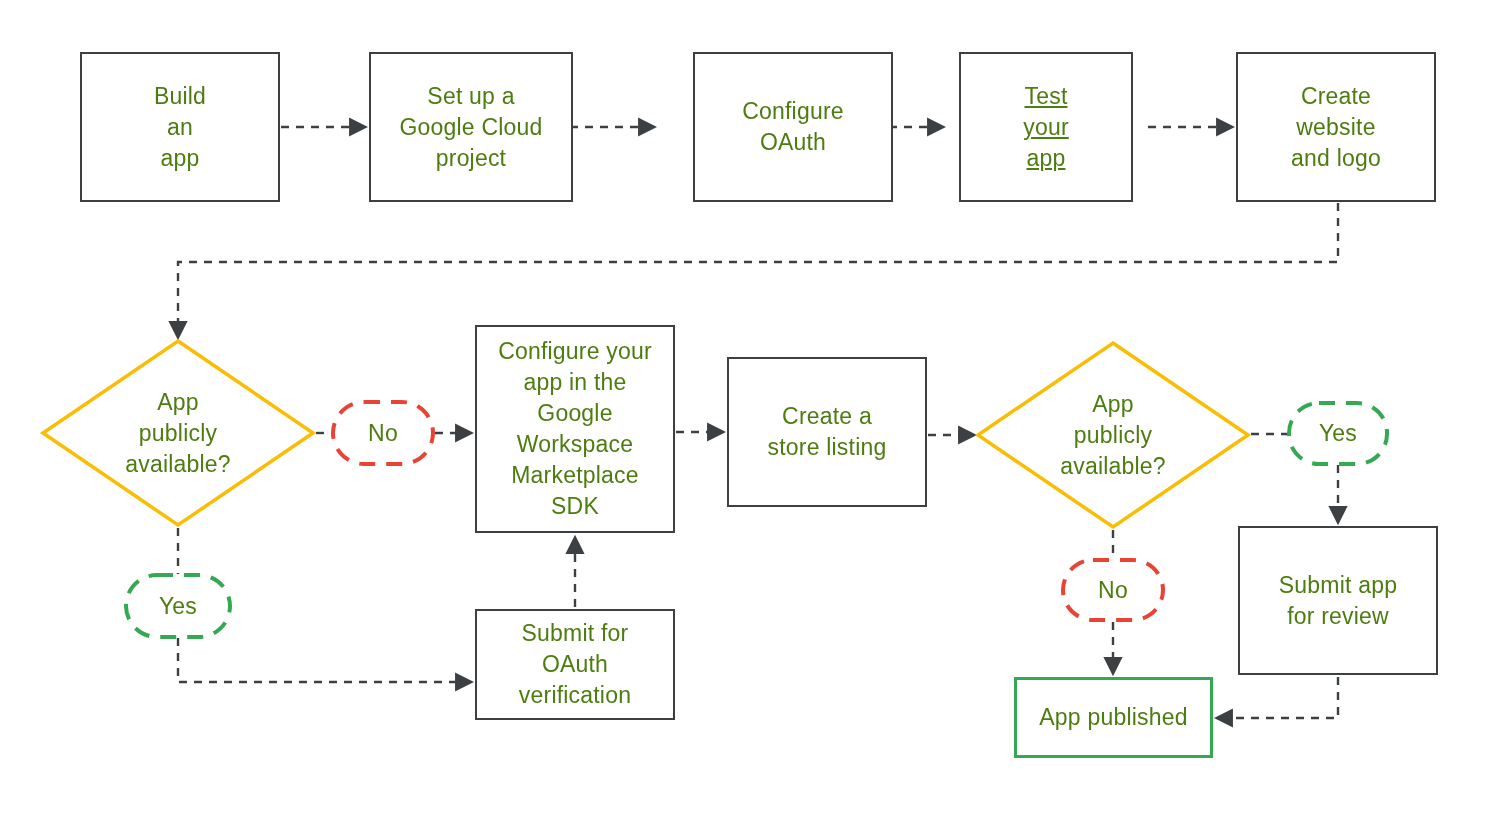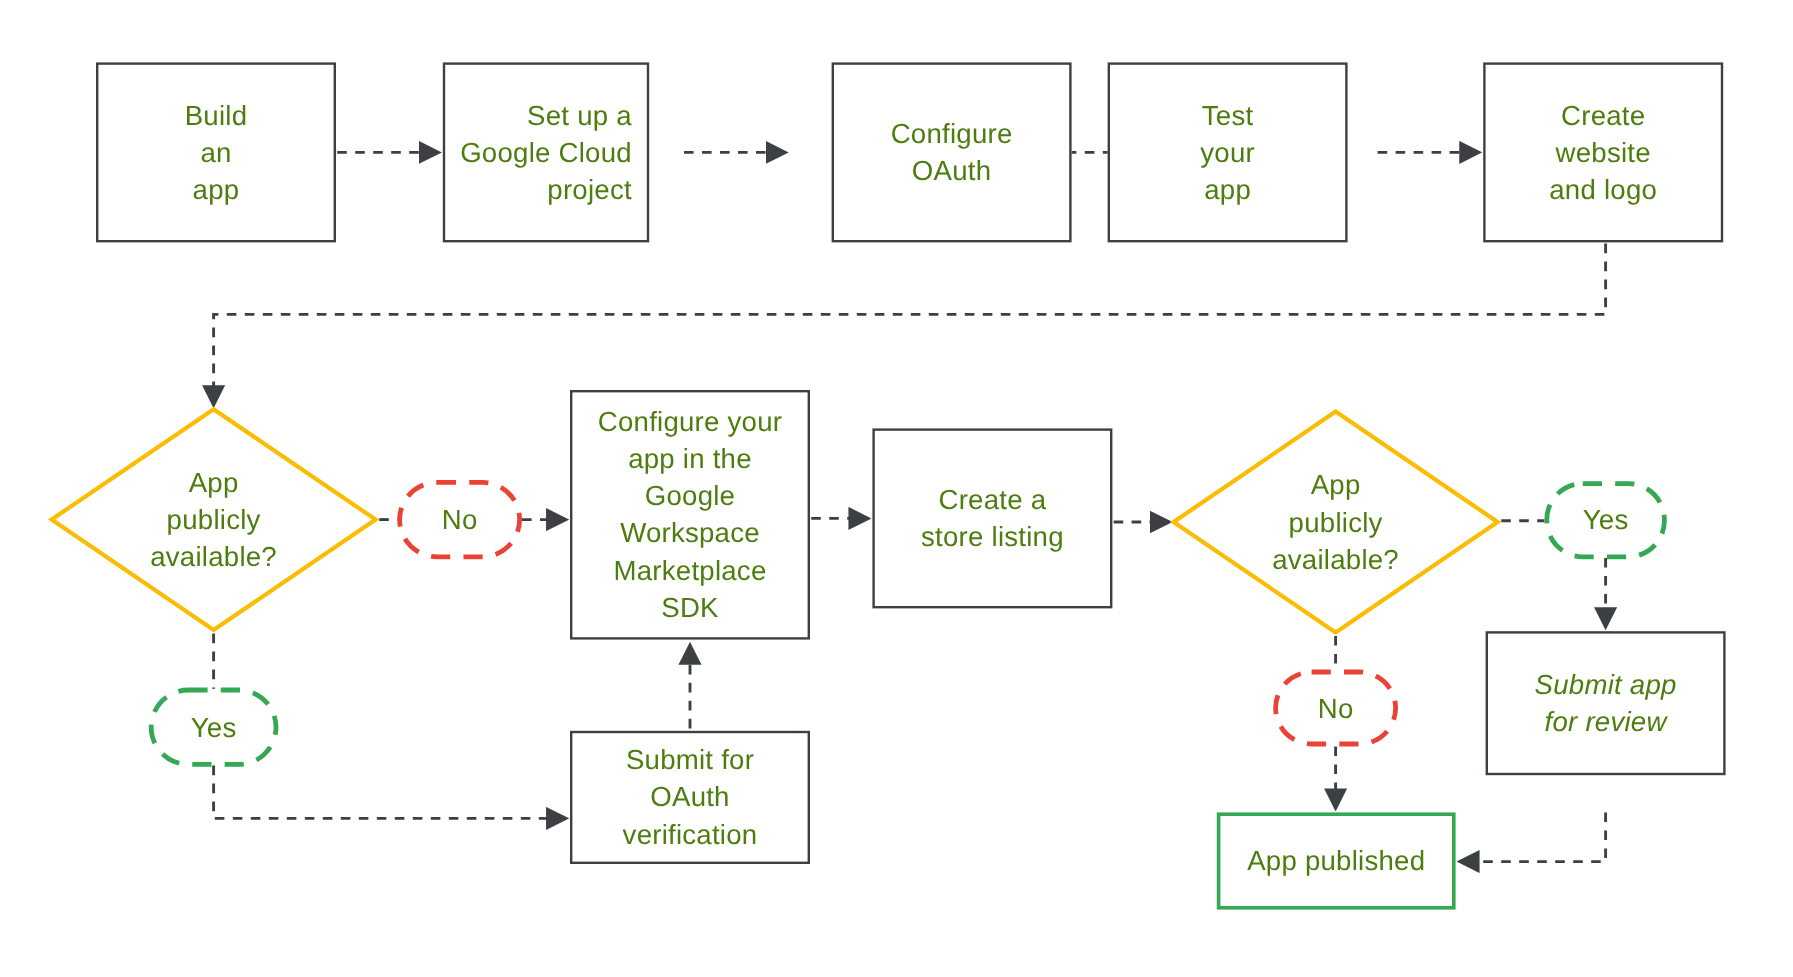--- a/index.html
+++ b/index.html
@@ -98,28 +98,28 @@
     <rect x="333" y="402" width="100" height="62" rx="31" ry="31" fill="#ffffff" stroke="#ea4335" stroke-width="4" stroke-dasharray="16 11"></rect>
     <rect x="126" y="575" width="104" height="62" rx="31" ry="31" fill="#ffffff" stroke="#34a853" stroke-width="4" stroke-dasharray="16 11"></rect>
     <rect x="1289" y="403" width="98" height="61" rx="30" ry="30" fill="#ffffff" stroke="#34a853" stroke-width="4" stroke-dasharray="16 11"></rect>
     <rect x="1063" y="560" width="100" height="60" rx="30" ry="30" fill="#ffffff" stroke="#ea4335" stroke-width="4" stroke-dasharray="16 11"></rect>
   </svg>
 
   <div class="node" style="left:80px; top:52px; width:200px; height:150px;">Build
 an
 app</div>
 
-  <div class="node" style="left:369px; top:52px; width:172px; height:150px;text-align:right;">Set up a
+  <div class="node" style="left:369px; top:52px; width:204px; height:150px;">Set up a
 Google Cloud
 project</div>
 
   <div class="node" style="left:658px; top:52px; width:200px; height:150px;margin-left:35px;">Configure
 OAuth</div>
 
-  <div class="node" style="left:923px; top:52px; width:200px; height:150px;">Test
+  <div class="node" style="left:959px; top:52px; width:174px; height:150px;text-decoration:underline;">Test
 your
 app</div>
 
   <div class="node" style="left:1236px; top:52px; width:200px; height:150px;">Create
 website
 and logo</div>
 
   <div class="node" style="left:727px; top:357px; width:200px; height:150px;">Create a
 store listing</div>
 
@@ -127,21 +127,21 @@
 app in the
 Google
 Workspace
 Marketplace
 SDK</div>
 
   <div class="node" style="left:475px; top:609px; width:200px; height:111px;">Submit for
 OAuth
 verification</div>
 
-  <div class="node" style="left:1238px; top:526px; width:200px; height:120px;font-style:italic;">Submit app
+  <div class="node" style="left:1238px; top:526px; width:200px; height:149px;">Submit app
 for review</div>
 
   <div class="node published" style="left:1014px; top:677px; width:199px; height:81px;">App published</div>
 
   <div class="floating-label" style="left:68px; top:386px; width:220px; height:94px;">App
 publicly
 available?</div>
 
   <div class="floating-label" style="left:1003px; top:388px; width:220px; height:94px;">App
 publicly

